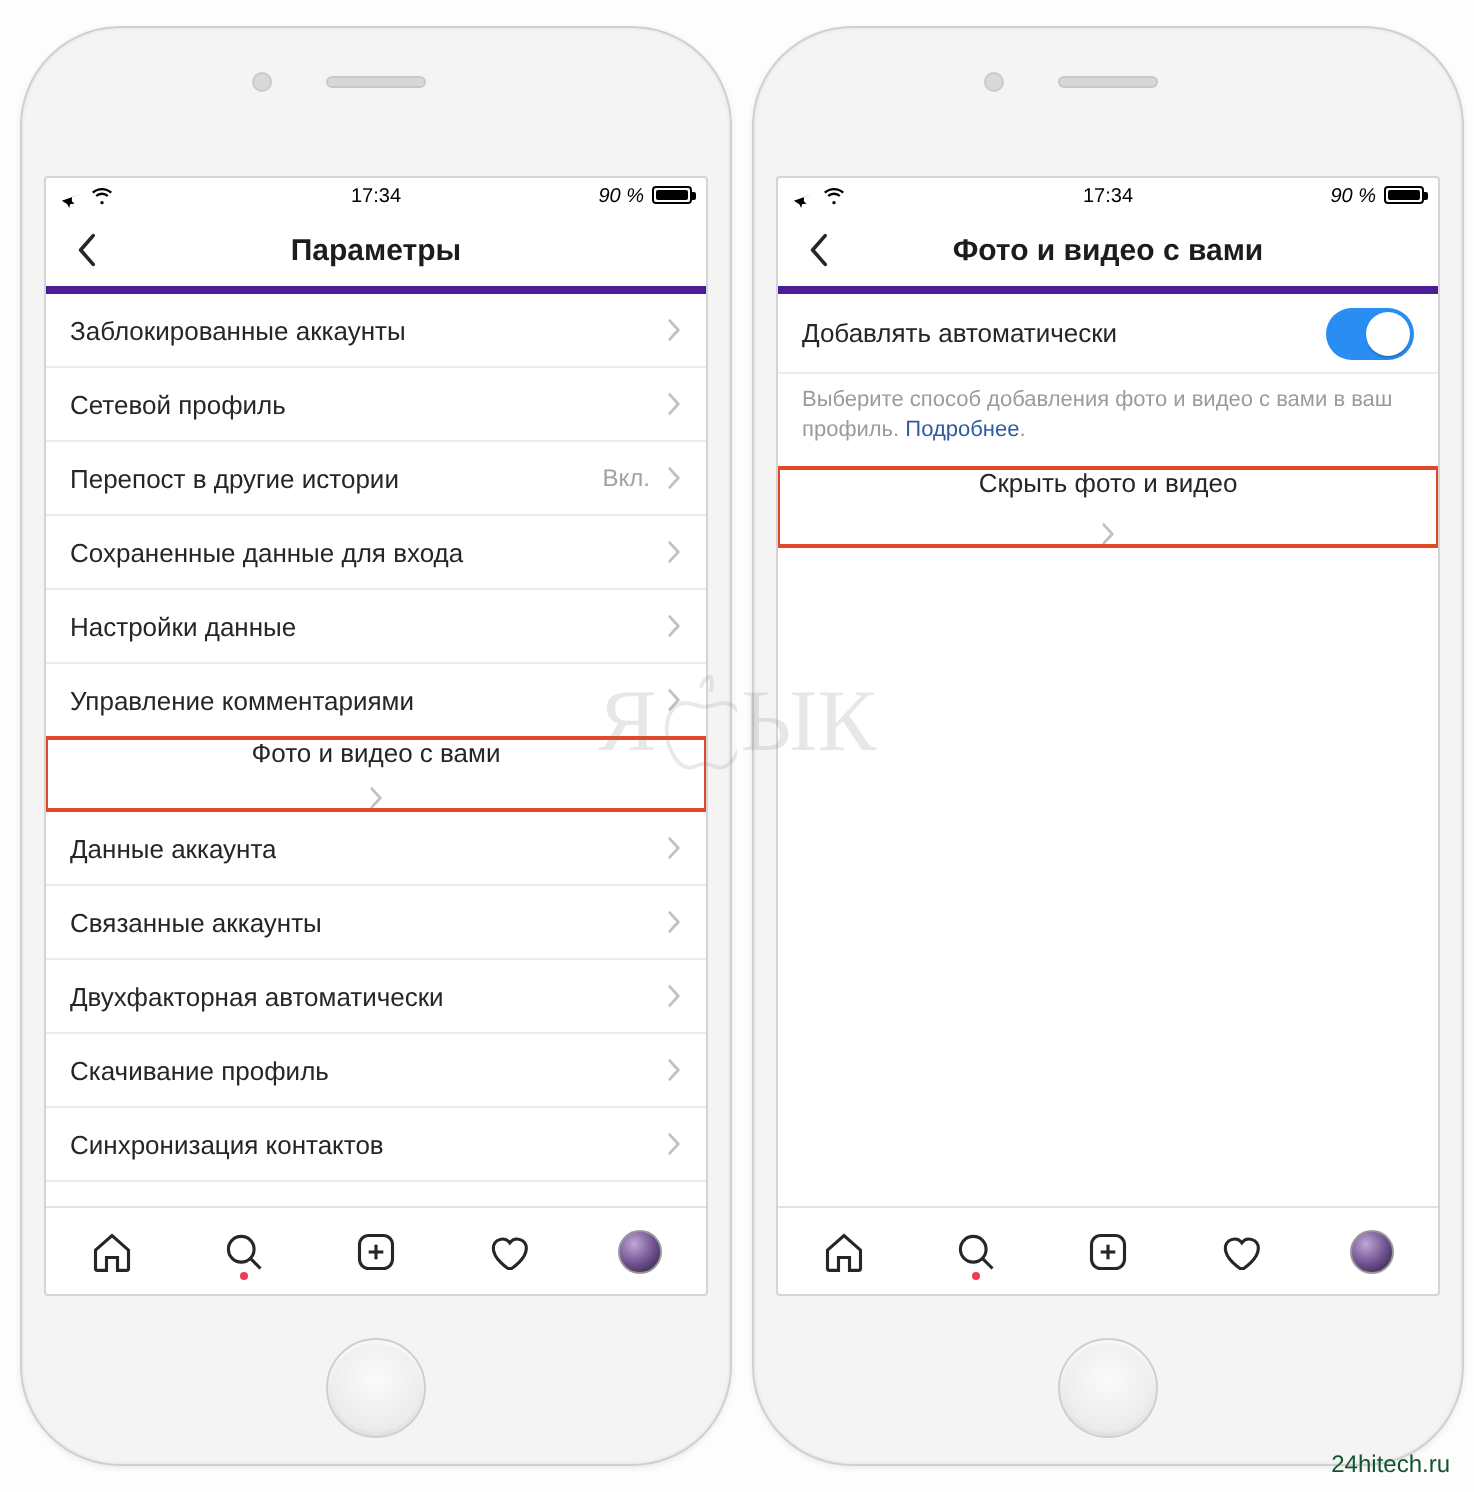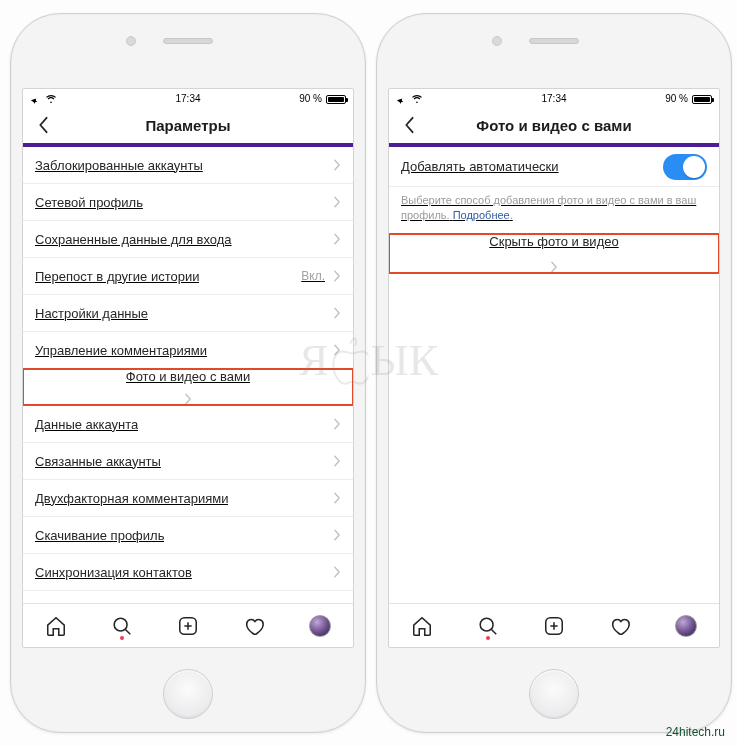--- a/index.html
+++ b/index.html
@@ -39,37 +39,37 @@
   }
   .screen {
     position:absolute; top:74px; bottom:84px; left:11px; right:11px;
     background:#fff; border:1px solid #d4d4d6; border-radius:2px;
     display:flex; flex-direction:column; overflow:hidden;
   }
   .status-bar {
     height:18px; display:flex; align-items:center; justify-content:space-between;
     padding:0 7px; font-size:10px; color:#000;
   }
-  .status-left, .status-right { display:flex; align-items:flex-end; gap:4px; }
+  .status-left, .status-right { display:flex; align-items:flex-start; gap:4px;font-style:italic; }
   .status-center { position:absolute; left:0; right:0; text-align:center; font-size:10px; }
   .battery {
     width:20px; height:9px; border:1px solid #000; border-radius:2px;
     position:relative; display:inline-block;
   }
   .battery::after { content:""; position:absolute; right:-3px; top:2px; width:2px; height:4px; background:#000; border-radius:0 1px 1px 0;}
   .battery .fill { position:absolute; left:1px; top:1px; bottom:1px; width:88%; background:#000; border-radius:1px;}
   .nav-hdr {
     height:40px; display:flex; align-items:center; justify-content:center;
     position:relative; border-bottom:4px solid #4c1d95;
   }
   .nav-back {
     position:absolute; left:8px; top:50%; transform:translateY(-50%); padding:6px;
   }
   .nav-title { font-size:15px; font-weight:600; color:#1c1c1c; }
-  .content { flex:1; overflow:hidden; background:#fff;text-decoration:underline; }
+  .content { flex:1; overflow:hidden; background:#fff; }
   .row {
     display:flex; align-items:center; justify-content:space-between;
     height:40px; padding:0 12px; border-bottom:1px solid #ececee;
     font-size:13px; color:#262626;
   }
   .row.compact { height:37px; }
   .row .label { white-space:nowrap; overflow:hidden; text-overflow:ellipsis; }
   .row .trail { display:flex; align-items:center; gap:8px; }
   .trail-text { color:#a2a2a4; font-size:12px; }
   .chevron-right { opacity:.55; }
@@ -161,33 +161,33 @@
           <span class="label">Сетевой профиль</span>
           <span class="trail">
             <span class="chevron-right">
               <svg width="8" height="12" viewBox="0 0 8 14" fill="none" stroke="#8e8e8e" stroke-width="1.6" stroke-linecap="round" stroke-linejoin="round">
                 <polyline points="1.5 1.5 6.5 7 1.5 12.5"></polyline>
               </svg>
             </span>
           </span>
         </div>
         <div class="row compact">
+          <span class="label">Перепост в другие истории</span>
+          <span class="trail">
+            <span class="trail-text">Вкл.</span>
+            <span class="chevron-right">
+              <svg width="8" height="12" viewBox="0 0 8 14" fill="none" stroke="#8e8e8e" stroke-width="1.6" stroke-linecap="round" stroke-linejoin="round">
+                <polyline points="1.5 1.5 6.5 7 1.5 12.5"></polyline>
+              </svg>
+            </span>
+          </span>
+        </div>
+        <div class="row compact">
           <span class="label">Сохраненные данные для входа</span>
           <span class="trail">
-            <span class="chevron-right">
-              <svg width="8" height="12" viewBox="0 0 8 14" fill="none" stroke="#8e8e8e" stroke-width="1.6" stroke-linecap="round" stroke-linejoin="round">
-                <polyline points="1.5 1.5 6.5 7 1.5 12.5"></polyline>
-              </svg>
-            </span>
-          </span>
-        </div>
-        <div class="row compact">
-          <span class="label">Перепост в другие истории</span>
-          <span class="trail">
-            <span class="trail-text">Вкл.</span>
             <span class="chevron-right">
               <svg width="8" height="12" viewBox="0 0 8 14" fill="none" stroke="#8e8e8e" stroke-width="1.6" stroke-linecap="round" stroke-linejoin="round">
                 <polyline points="1.5 1.5 6.5 7 1.5 12.5"></polyline>
               </svg>
             </span>
           </span>
         </div>
         <div class="row compact">
           <span class="label">Настройки данные</span>
           <span class="trail">
@@ -232,21 +232,21 @@
           <span class="label">Связанные аккаунты</span>
           <span class="trail">
             <span class="chevron-right">
               <svg width="8" height="12" viewBox="0 0 8 14" fill="none" stroke="#8e8e8e" stroke-width="1.6" stroke-linecap="round" stroke-linejoin="round">
                 <polyline points="1.5 1.5 6.5 7 1.5 12.5"></polyline>
               </svg>
             </span>
           </span>
         </div>
         <div class="row compact">
-          <span class="label">Двухфакторная комментариями</span>
+          <span class="label">Двухфакторная автоматически</span>
           <span class="trail">
             <span class="chevron-right">
               <svg width="8" height="12" viewBox="0 0 8 14" fill="none" stroke="#8e8e8e" stroke-width="1.6" stroke-linecap="round" stroke-linejoin="round">
                 <polyline points="1.5 1.5 6.5 7 1.5 12.5"></polyline>
               </svg>
             </span>
           </span>
         </div>
         <div class="row compact">
           <span class="label">Скачивание профиль</span>

